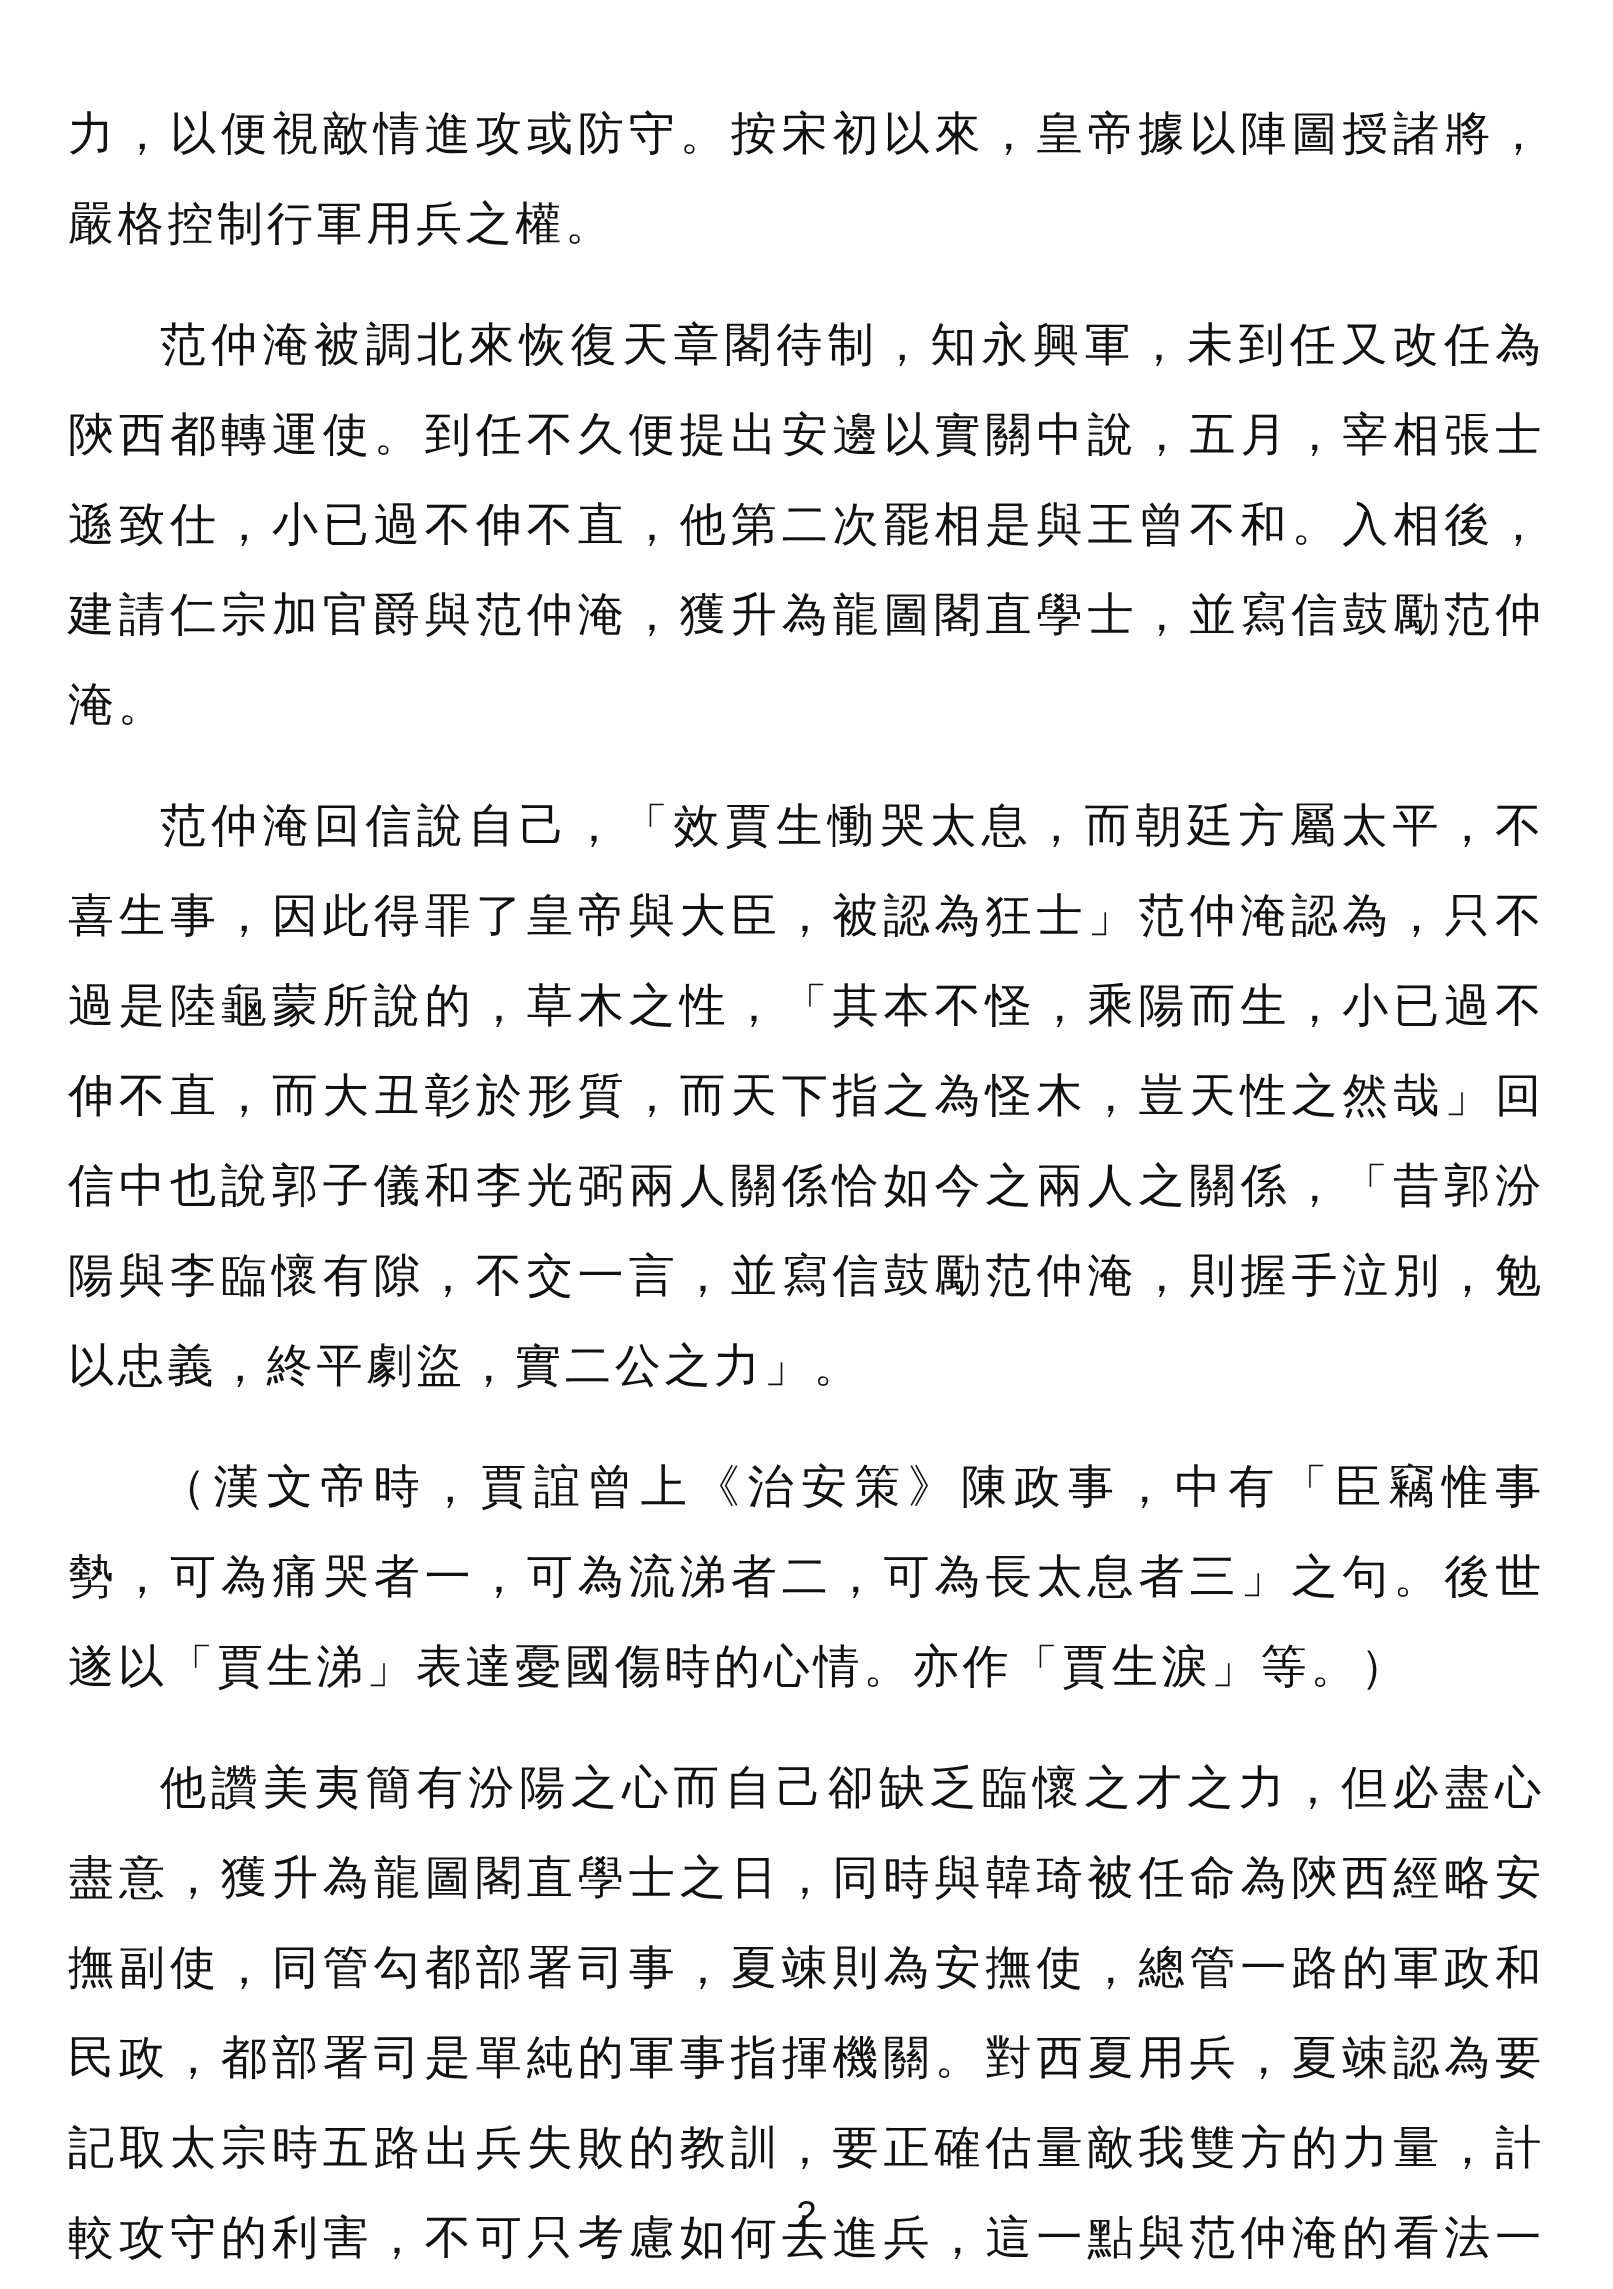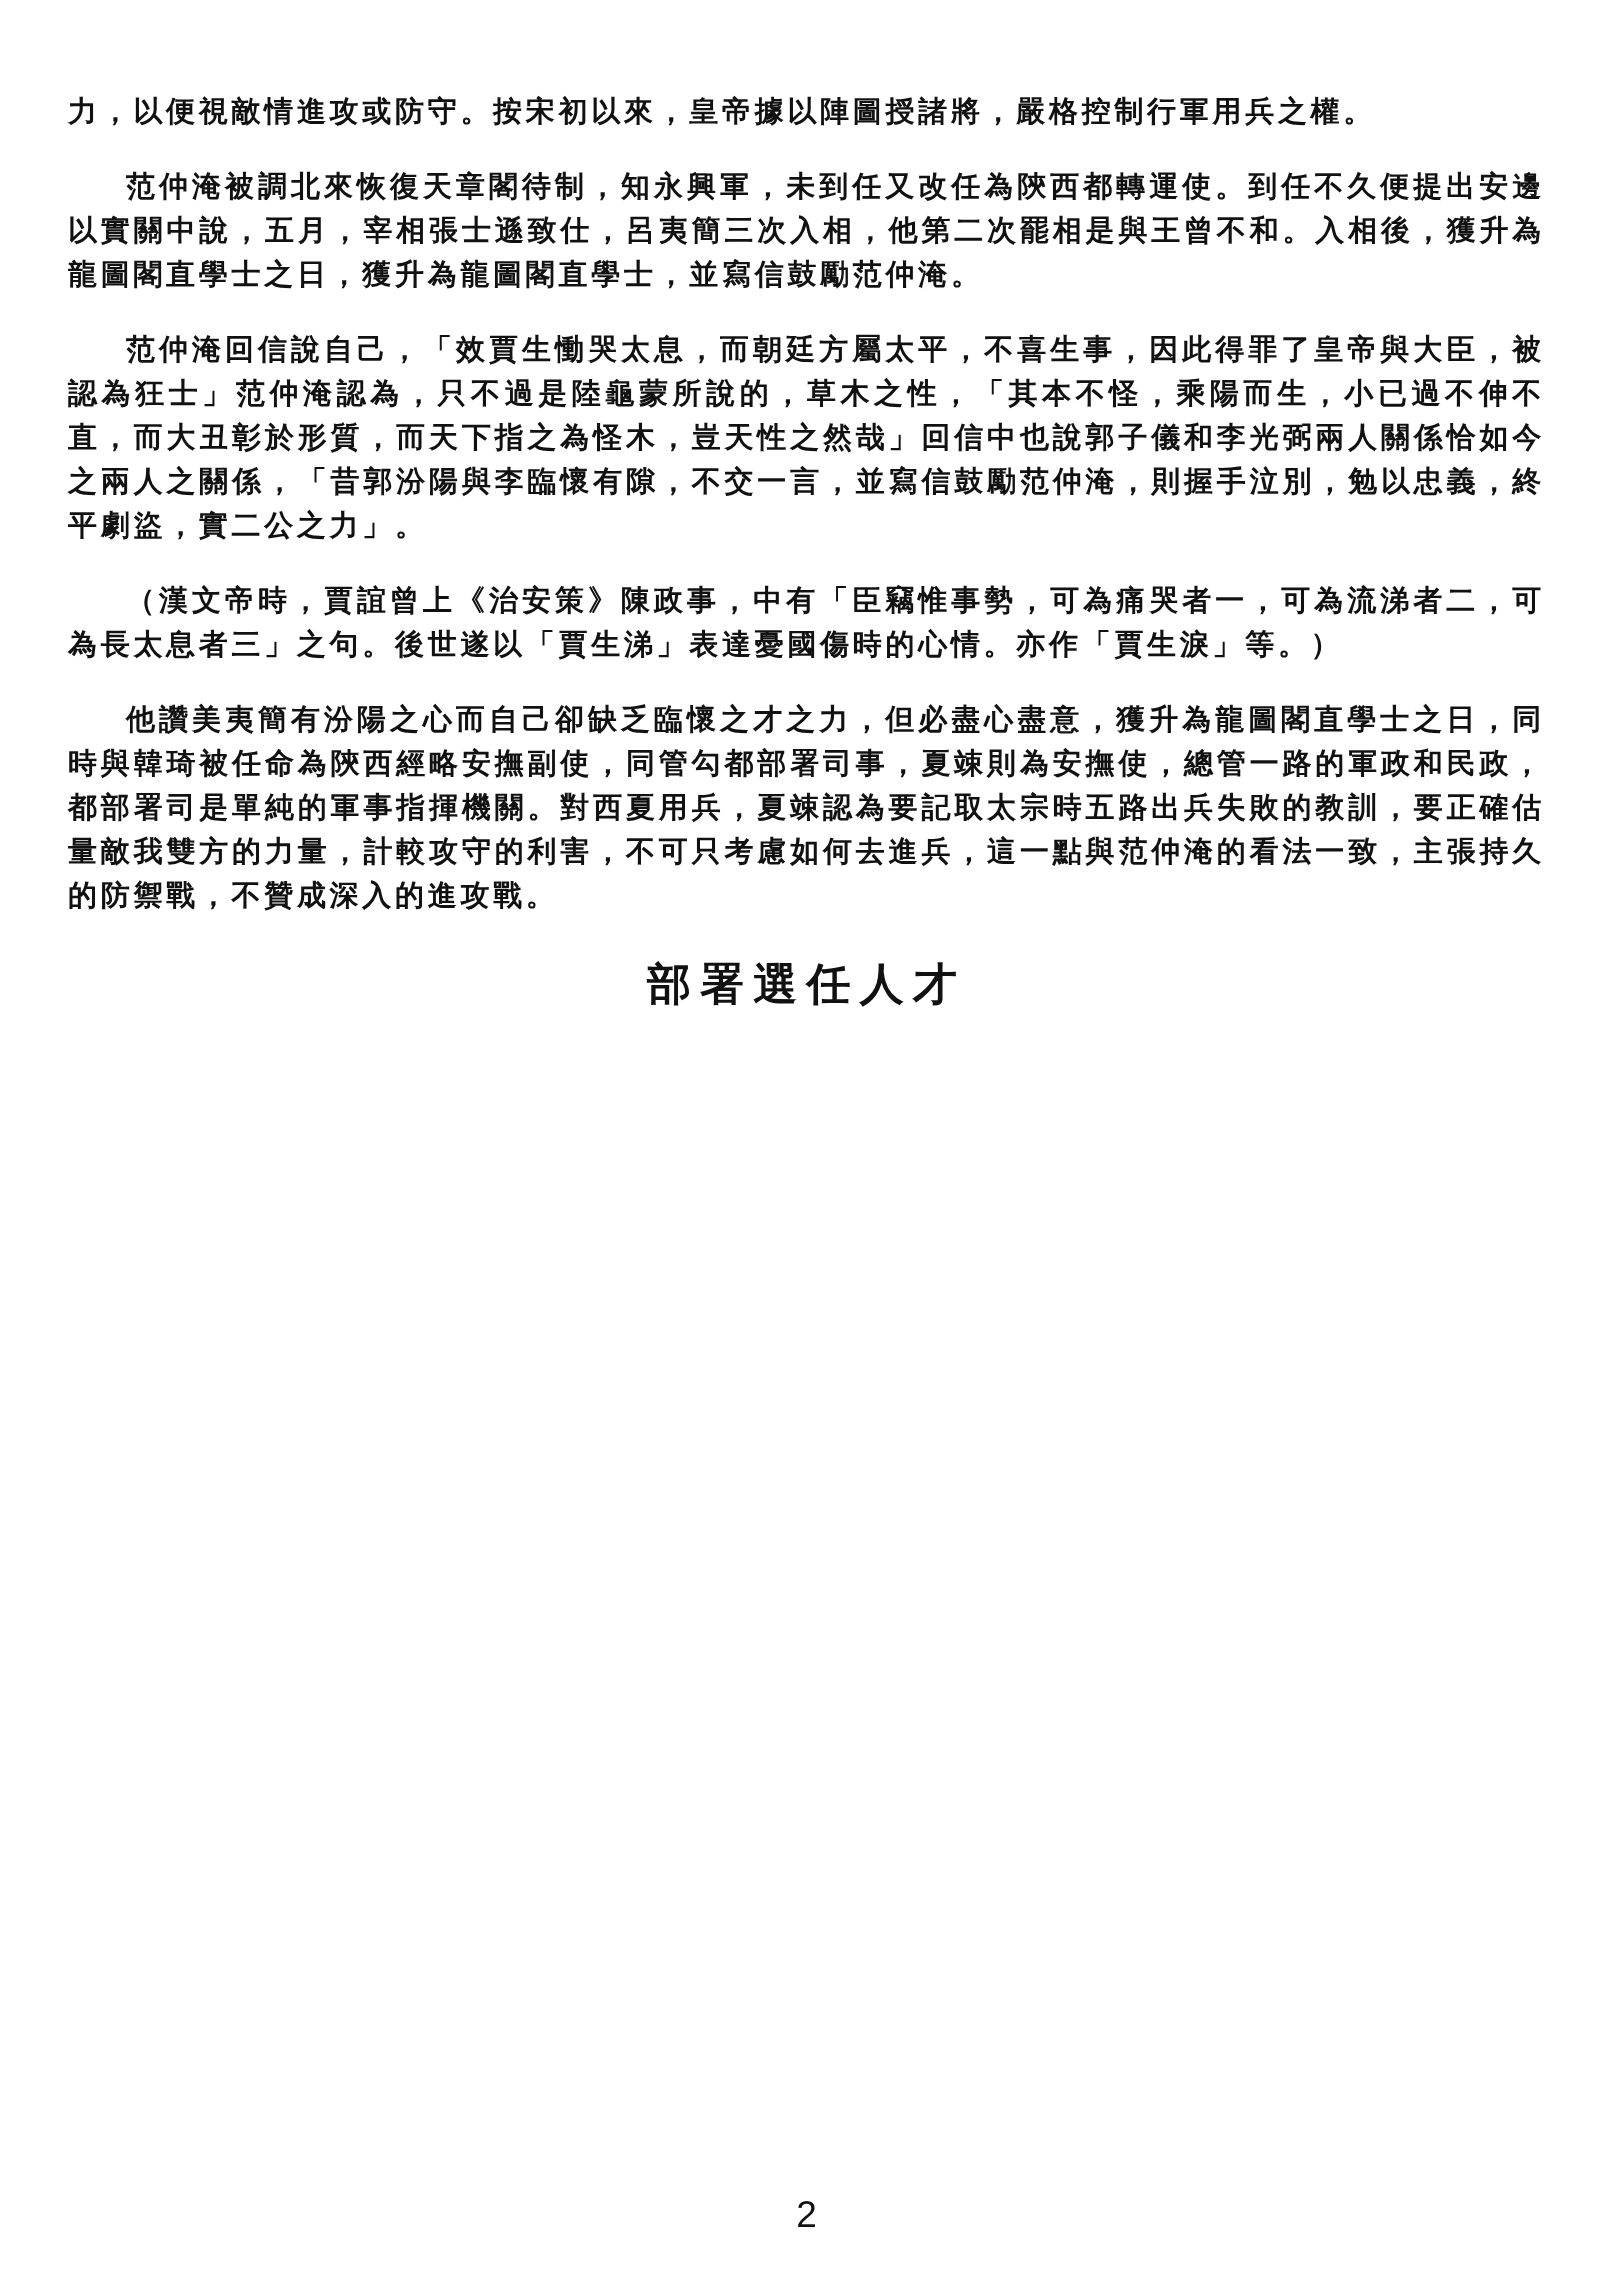--- a/index.html
+++ b/index.html
@@ -19,28 +19,27 @@
   .page {
     width: 1613px;
     height: 2290px;
     background: #ffffff;
     padding: 89px 68px 0 68px;
     position: relative;
     overflow: hidden;
   }
 
   .body-text p {
-    font-size: 29px;
-    line-height: 44px;
+    font-size: 46px;
+    line-height: 90px;
     text-align: justify;
     text-justify: inter-ideograph;
     letter-spacing: 3.7px;
     margin-bottom: 31px;
     word-break: break-all;
-    font-weight: bold;
   }
 
   .body-text p.indent {
     text-indent: 2em;
   }
 
   .section-heading {
     font-size: 44px;
     font-weight: bold;
     text-align: center;
@@ -62,21 +61,21 @@
 </style>
 </head>
 <body>
 
 <div class="page">
 
   <div class="body-text">
 
     <p>力，以便視敵情進攻或防守。按宋初以來，皇帝據以陣圖授諸將，嚴格控制行軍用兵之權。</p>
 
-    <p class="indent">范仲淹被調北來恢復天章閣待制，知永興軍，未到任又改任為陝西都轉運使。到任不久便提出安邊以實關中說，五月，宰相張士遜致仕，呂夷簡三次入相，他第二次罷相是與王曾不和。入相後，獲升為龍圖閣直學士之日，獲升為龍圖閣直學士，並寫信鼓勵范仲淹。</p>
+    <p class="indent">范仲淹被調北來恢復天章閣待制，知永興軍，未到任又改任為陝西都轉運使。到任不久便提出安邊以實關中說，五月，宰相張士遜致仕，小已過不伸不直，他第二次罷相是與王曾不和。入相後，建請仁宗加官爵與范仲淹，獲升為龍圖閣直學士，並寫信鼓勵范仲淹。</p>
 
     <p class="indent">范仲淹回信說自己，「效賈生慟哭太息，而朝廷方屬太平，不喜生事，因此得罪了皇帝與大臣，被認為狂士」范仲淹認為，只不過是陸龜蒙所說的，草木之性，「其本不怪，乘陽而生，小已過不伸不直，而大丑彰於形質，而天下指之為怪木，豈天性之然哉」回信中也說郭子儀和李光弼兩人關係恰如今之兩人之關係，「昔郭汾陽與李臨懷有隙，不交一言，並寫信鼓勵范仲淹，則握手泣別，勉以忠義，終平劇盜，實二公之力」。</p>
 
     <p class="indent">（漢文帝時，賈誼曾上《治安策》陳政事，中有「臣竊惟事勢，可為痛哭者一，可為流涕者二，可為長太息者三」之句。後世遂以「賈生涕」表達憂國傷時的心情。亦作「賈生淚」等。）</p>
 
     <p class="indent">他讚美夷簡有汾陽之心而自己卻缺乏臨懷之才之力，但必盡心盡意，獲升為龍圖閣直學士之日，同時與韓琦被任命為陝西經略安撫副使，同管勾都部署司事，夏竦則為安撫使，總管一路的軍政和民政，都部署司是單純的軍事指揮機關。對西夏用兵，夏竦認為要記取太宗時五路出兵失敗的教訓，要正確估量敵我雙方的力量，計較攻守的利害，不可只考慮如何去進兵，這一點與范仲淹的看法一致，主張持久的防禦戰，不贊成深入的進攻戰。</p>
 
     <h2 class="section-heading">部署選任人才</h2>
 
 

